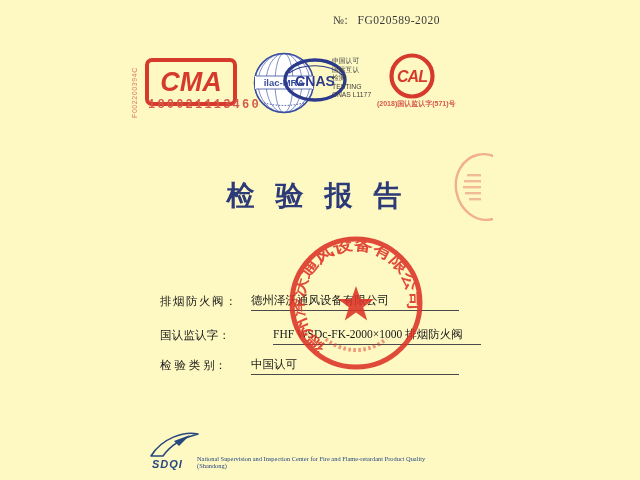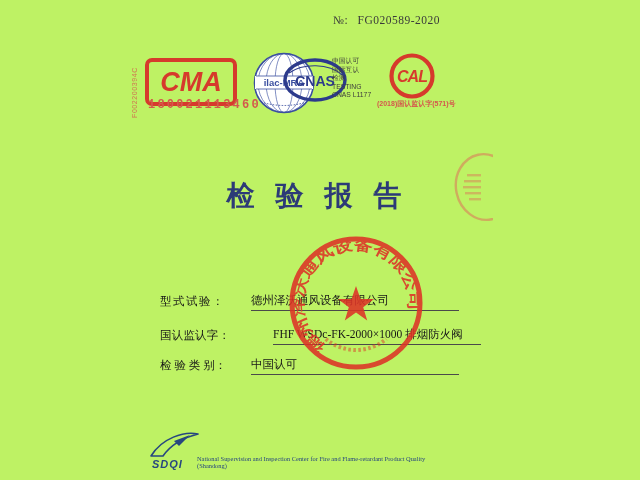--- a/index.html
+++ b/index.html
@@ -1,17 +1,17 @@
 <!DOCTYPE html>
 <html><head>
 <meta charset="utf-8">
 <style>
   html,body{margin:0;padding:0;background:#ffffff;}
   #page{
-    position:relative;width:640px;height:480px;background:#bef264;
+    position:relative;width:640px;height:480px;background:#fef9c3;
     font-family:"Liberation Serif",serif;color:#1a1a1a;overflow:hidden;
   }
   .abs{position:absolute;}
 
   
   #report-no{left:333px;top:14px;font-size:11.5px;color:#3a3a3a;letter-spacing:.5px;}
 
   
   #cma-side-code{left:131px;top:118px;transform-origin:0 0;transform:rotate(-90deg);
     font-size:7px;color:#d4584c;letter-spacing:.6px;font-family:"Liberation Sans",sans-serif;opacity:.8;white-space:nowrap;}
@@ -102,21 +102,21 @@
   </div>
 
   <svg class="abs" id="cal-logo" width="48" height="48" viewBox="0 0 48 48">
     <circle cx="24" cy="24" r="20.5" fill="none" stroke="#d63a2c" stroke-width="4.2"></circle>
     <text x="24" y="30" text-anchor="middle" font-size="16" font-weight="bold" font-style="italic" fill="#d63a2c" font-family="Liberation Sans,sans-serif" letter-spacing="-1">CAL</text>
   </svg>
   <div class="abs" id="cal-caption">(2018)国认监认字(571)号</div>
 
   <div class="abs" id="title-zh">检验报告</div>
 
-  <div class="abs field-label" id="f0-label">型式试验：</div>
+  <div class="abs field-label" id="f0-label">排烟防火阀：</div>
   <div class="abs field-value" id="f0-value">德州泽沃通风设备有限公司</div>
 
   <div class="abs field-label" id="f1-label">国认监认字：</div>
   <div class="abs field-value" id="f1-value">FHF WSDc-FK-2000×1000 排烟防火阀</div>
 
   <div class="abs field-label" id="f2-label">检 验 类 别：</div>
   <div class="abs field-value" id="f2-value">中国认可</div>
 
   <svg class="abs" id="seal" width="150" height="150" viewBox="0 0 150 150">
     <defs>

